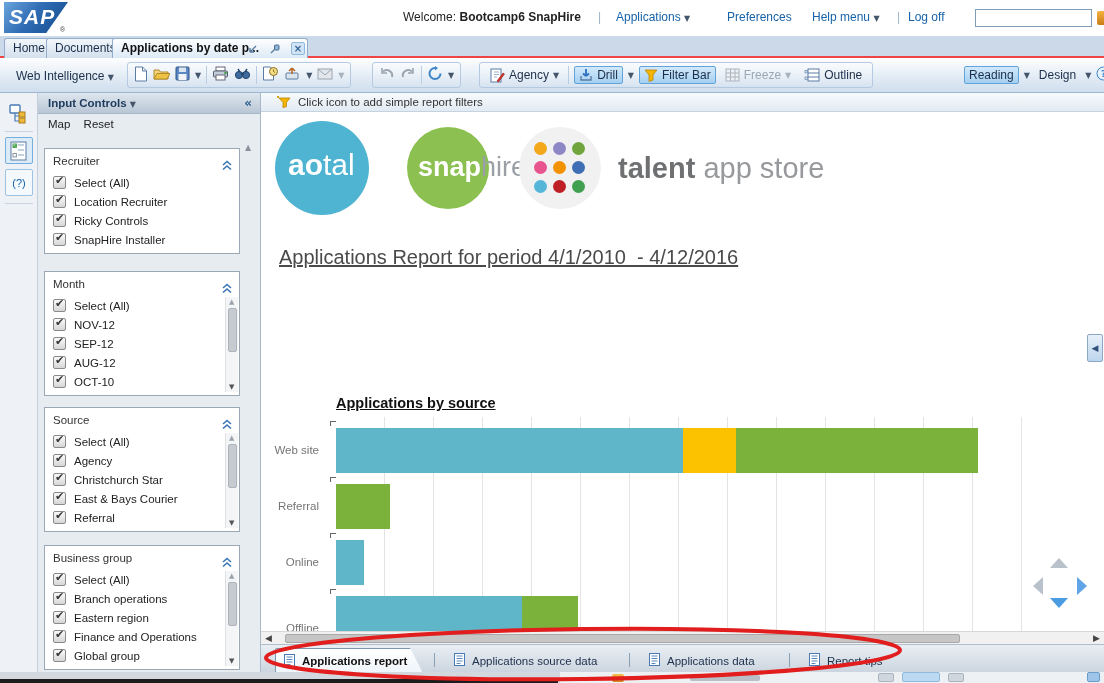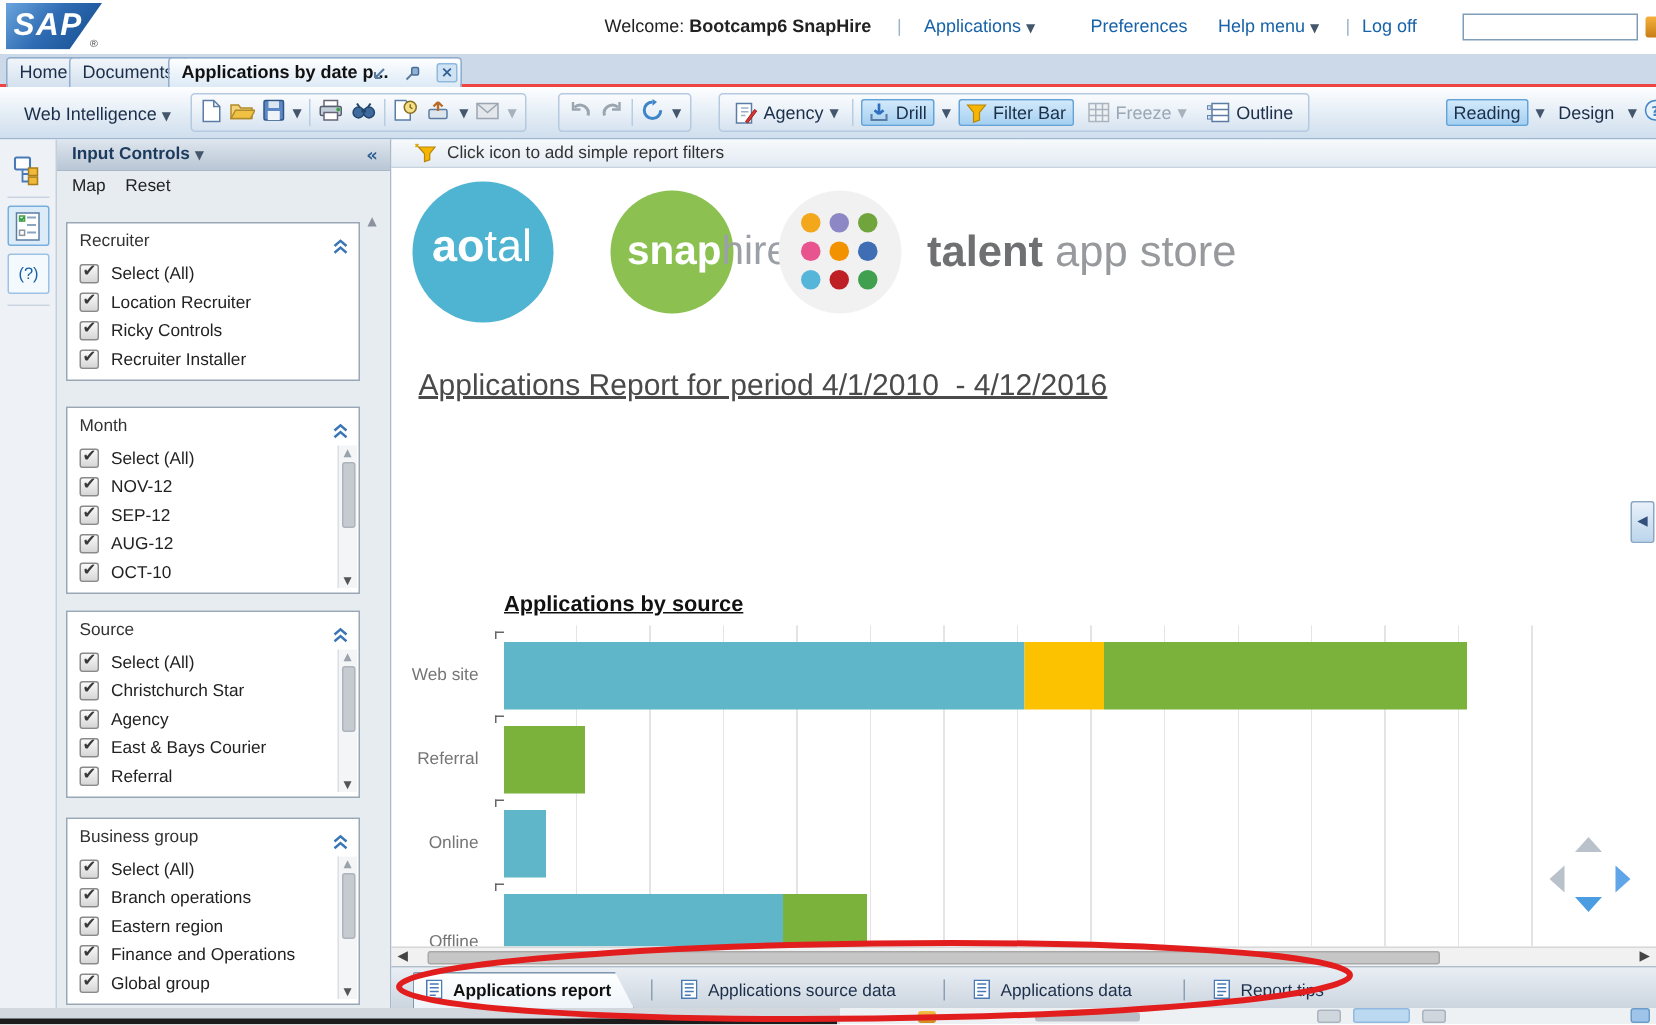--- a/index.html
+++ b/index.html
@@ -337,21 +337,21 @@
             <div class="grp-item">
               <div class="cb"></div>
               <span>Location Recruiter</span>
             </div>
             <div class="grp-item">
               <div class="cb"></div>
               <span>Ricky Controls</span>
             </div>
             <div class="grp-item">
               <div class="cb"></div>
-              <span>Recruiter Installer</span>
+              <span>SnapHire Installer</span>
             </div>
           </div>
         </div>
         <div class="grp" style="margin-bottom: 11px;">
           <div class="grp-hd"><span>Month</span><span class="grp-chev"><svg width="10" height="11" viewBox="0 0 10 11">
                 <path d="M1 5 L5 1.5 L9 5 M1 9.5 L5 6 L9 9.5" fill="none" stroke="#3a75b5" stroke-width="1.6"></path>
               </svg></span></div>
           <div class="grp-items">
             <div class="grp-item">
               <div class="cb"></div>
@@ -384,25 +384,25 @@
           <div class="grp-hd"><span>Source</span><span class="grp-chev"><svg width="10" height="11" viewBox="0 0 10 11">
                 <path d="M1 5 L5 1.5 L9 5 M1 9.5 L5 6 L9 9.5" fill="none" stroke="#3a75b5" stroke-width="1.6"></path>
               </svg></span></div>
           <div class="grp-items">
             <div class="grp-item">
               <div class="cb"></div>
               <span>Select (All)</span>
             </div>
             <div class="grp-item">
               <div class="cb"></div>
+              <span>Agency</span>
+            </div>
+            <div class="grp-item">
+              <div class="cb"></div>
               <span>Christchurch Star</span>
-            </div>
-            <div class="grp-item">
-              <div class="cb"></div>
-              <span>Agency</span>
             </div>
             <div class="grp-item">
               <div class="cb"></div>
               <span>East &amp; Bays Courier</span>
             </div>
             <div class="grp-item">
               <div class="cb"></div>
               <span>Referral</span>
             </div>
           </div>

